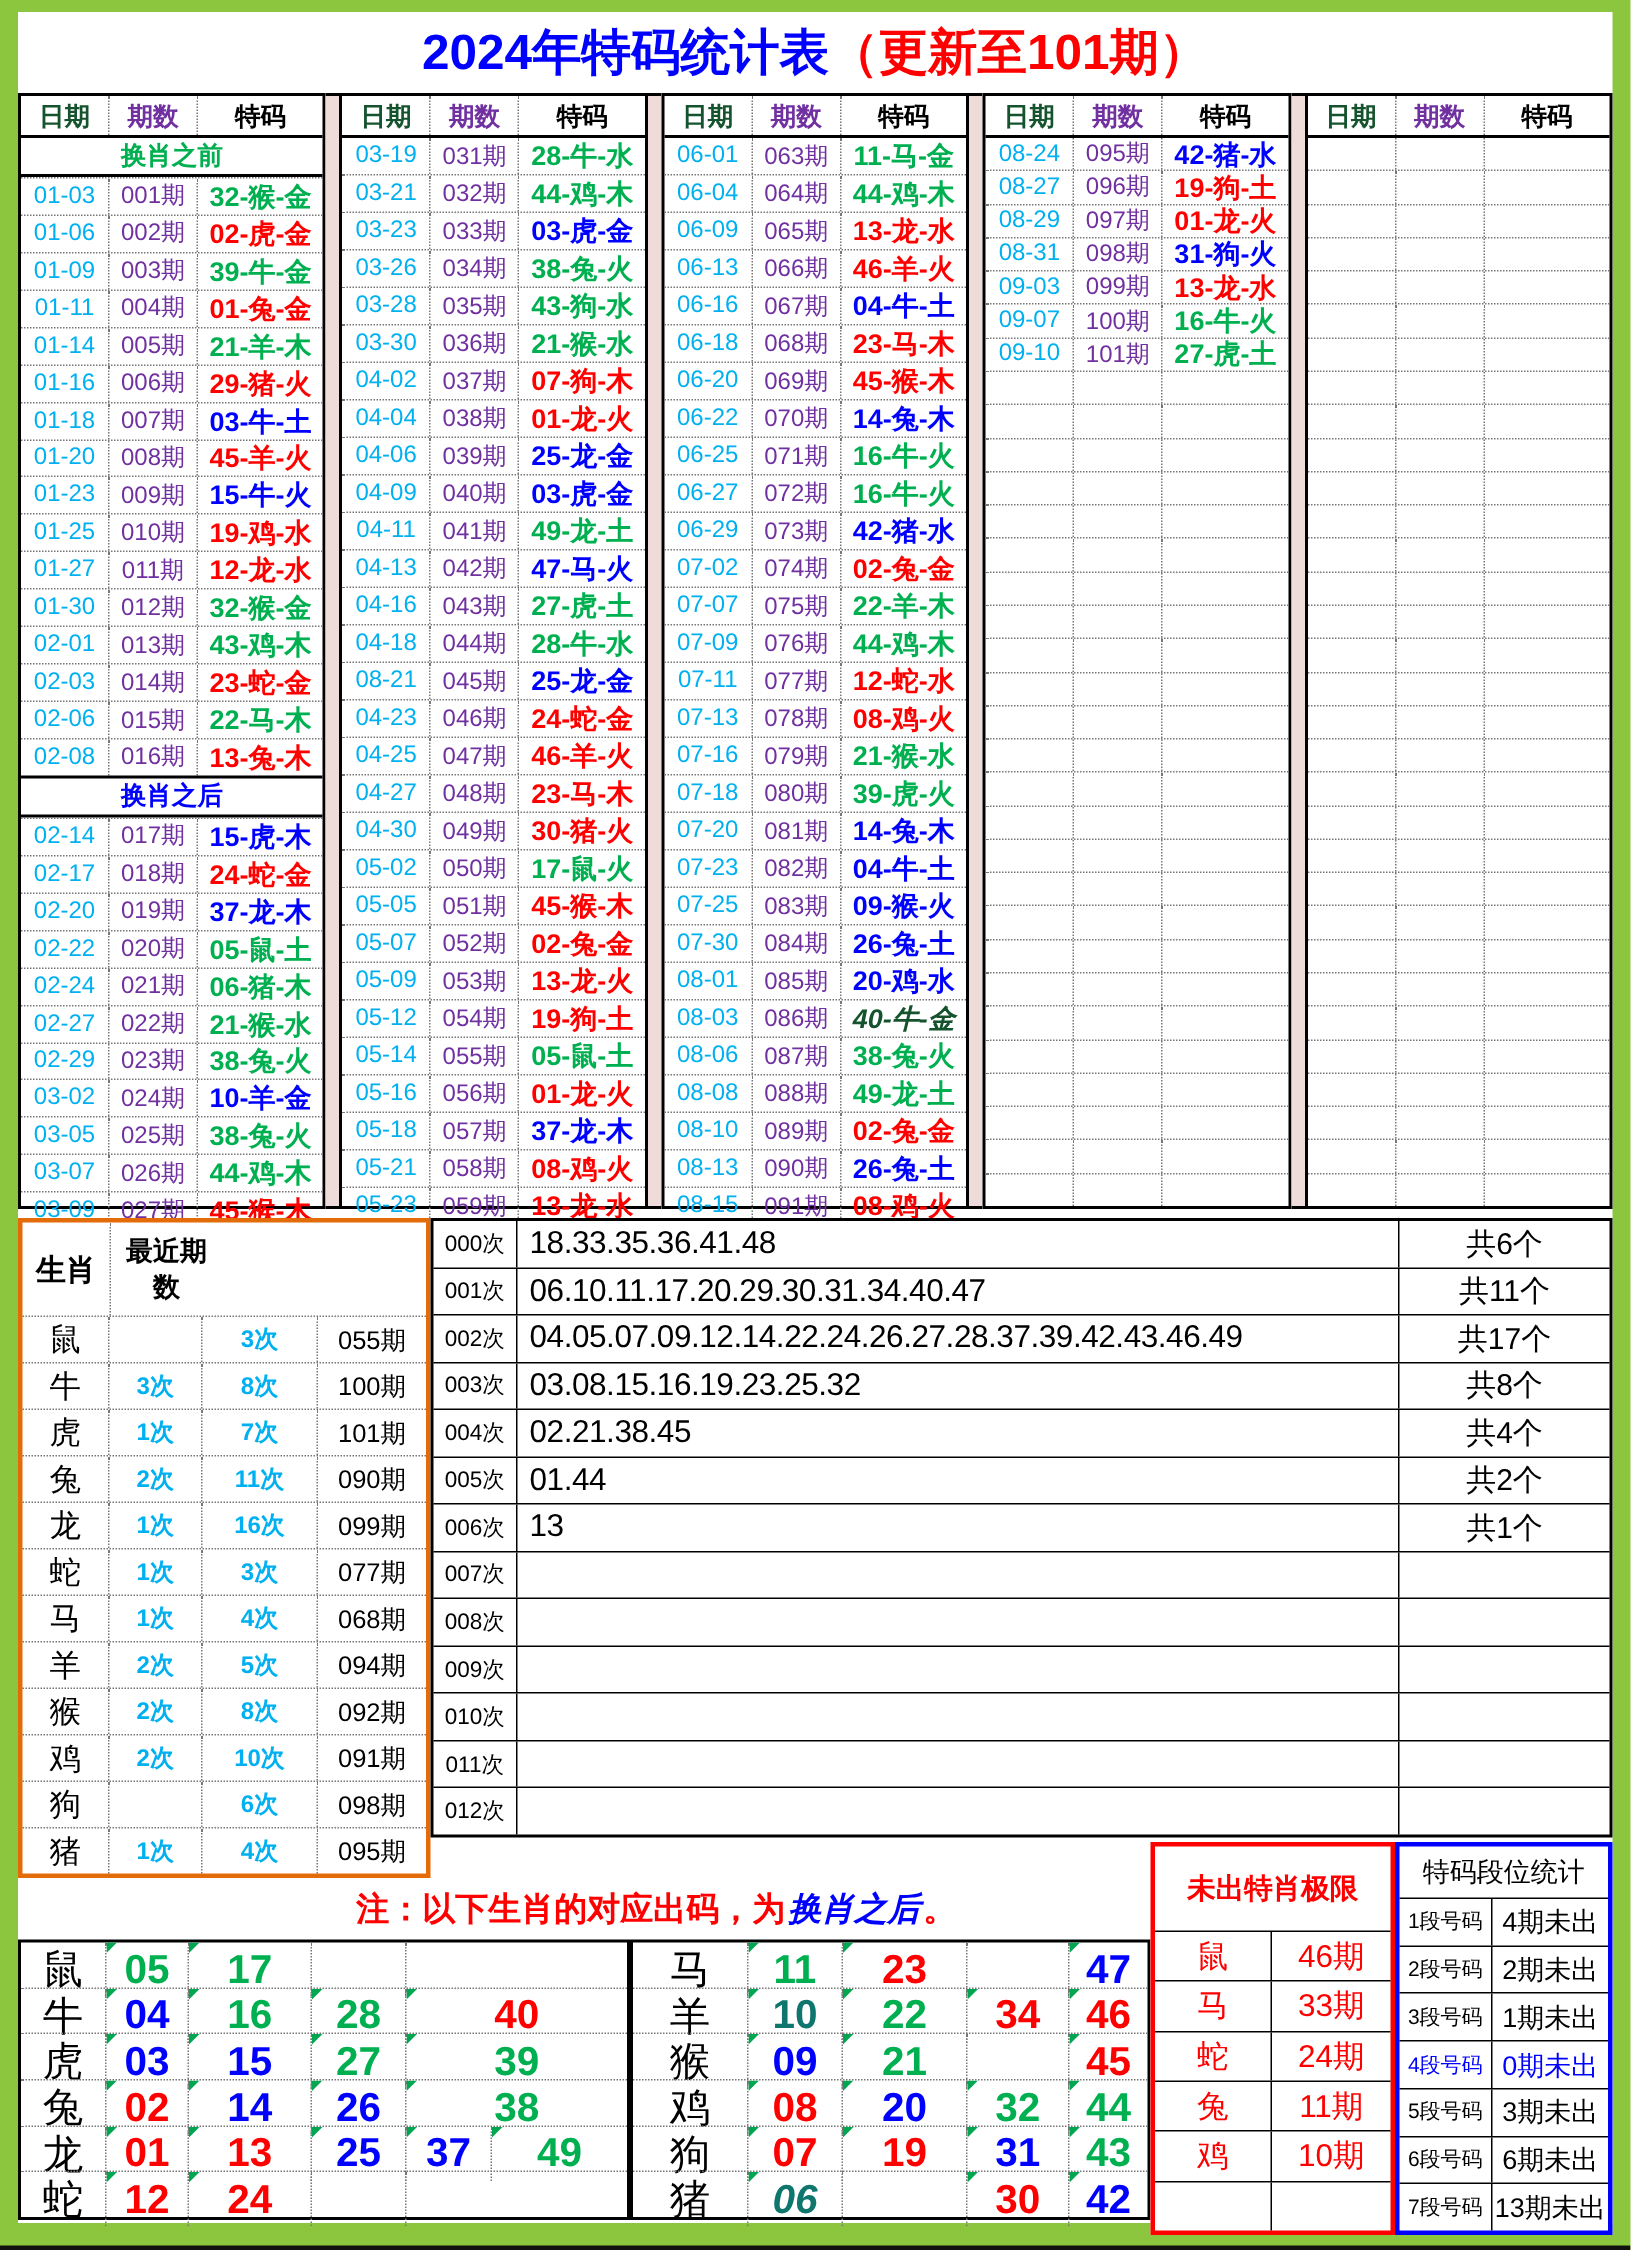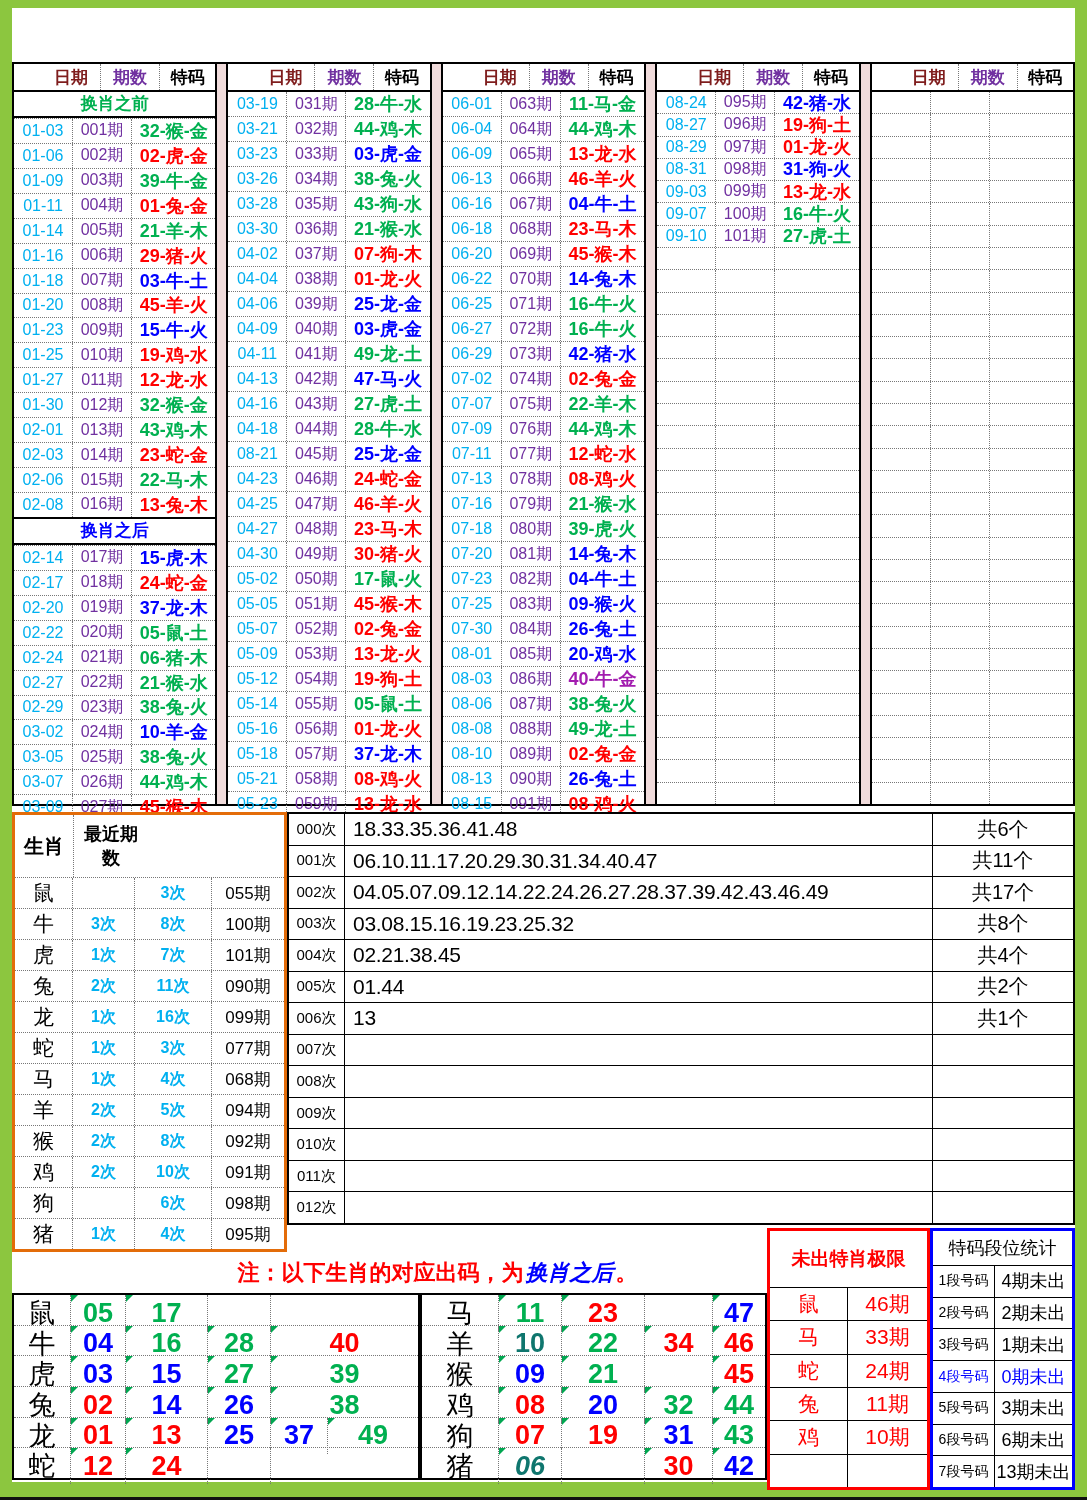--- a/index.html
+++ b/index.html
@@ -13,21 +13,21 @@
          align-items:center;justify-content:center;font-size:33px;font-weight:bold;white-space:nowrap;}
   .title .t-main{color:#0000FF;}
   .title .t-suffix{color:#FF0000;}
 
   
   .main-table{position:absolute;left:0;top:54px;width:1063px;height:744px;display:flex;}
   .period-table{flex:1;min-width:0;border:2px solid #000;display:flex;flex-direction:column;background:#fff;}
   .group-separator{width:9px;background:#F0DBDB;border-top:2px solid #000;border-bottom:2px solid #000;}
   .g-header{height:26px;flex:none;display:flex;border-bottom:2px solid #000;font-weight:bold;font-size:17px;}
   .h-cell{display:flex;align-items:center;justify-content:center;}
-  .h-date{width:58px;color:#7f1d1d;border-right:1px dotted #777;padding-left:28px;}
+  .h-date{width:58px;color:#14532d;border-right:1px dotted #777;}
   .h-period{width:58px;color:#7030A0;border-right:1px dotted #777;}
   .h-code{flex:1;color:#000;}
   .g-body{flex:1;display:flex;flex-direction:column;}
   .g-row{flex:1;min-height:0;display:flex;border-top:1px dotted #777;}
   .g-body .g-row:first-child{border-top:none;}
   .section-row{display:flex;align-items:center;justify-content:center;font-weight:bold;font-size:17px;
                border-top:2px solid #000;border-bottom:2px solid #000;}
   .c-cell{display:flex;align-items:center;justify-content:center;overflow:hidden;white-space:nowrap;}
   .c-date{width:58px;color:#00B0F0;font-size:16px;border-right:1px dotted #777;}
   .c-period{width:58px;color:#7030A0;font-size:16px;border-right:1px dotted #777;}
@@ -103,20 +103,24 @@
   .sb-row{flex:1;min-height:0;display:grid;grid-template-columns:62px 1fr;border-top:1px solid #000;}
   .sb-label{font-size:14px;border-right:1px solid #000;display:flex;align-items:center;justify-content:center;}
   .sb-value{font-size:18px;display:flex;align-items:center;justify-content:center;}
 </style>
 </head>
 <body>
 
 <div class="page">
   <div class="canvas">
 
+    <div class="title">
+      <span class="t-main">2024年特码统计表</span>
+        <span class="t-suffix">（更新至101期）</span>
+    </div>
 
     <div class="main-table" id="main-groups">
         <div class="period-table">
           <div class="g-header">
             <div class="h-cell h-date">日期</div>
             <div class="h-cell h-period">期数</div>
             <div class="h-cell h-code">特码</div>
           </div>
           <div class="g-body">
             <div class="g-row section-row" style="color: rgb(0, 176, 80);">换肖之前</div>
@@ -562,21 +566,21 @@
               <div class="c-cell c-code" style="color: rgb(0, 0, 255);">26-兔-土</div>
             </div>
             <div class="g-row">
               <div class="c-cell c-date">08-01</div>
               <div class="c-cell c-period">085期</div>
               <div class="c-cell c-code" style="color: rgb(0, 0, 255);">20-鸡-水</div>
             </div>
             <div class="g-row">
               <div class="c-cell c-date">08-03</div>
               <div class="c-cell c-period">086期</div>
-              <div class="c-cell c-code" style="color: #a21caf;">40-牛-金</div>
+              <div class="c-cell c-code" style="color: #14532d; font-style: italic;">40-牛-金</div>
             </div>
             <div class="g-row">
               <div class="c-cell c-date">08-06</div>
               <div class="c-cell c-period">087期</div>
               <div class="c-cell c-code" style="color: rgb(0, 176, 80);">38-兔-火</div>
             </div>
             <div class="g-row">
               <div class="c-cell c-date">08-08</div>
               <div class="c-cell c-period">088期</div>
               <div class="c-cell c-code" style="color: rgb(0, 176, 80);">49-龙-土</div>

